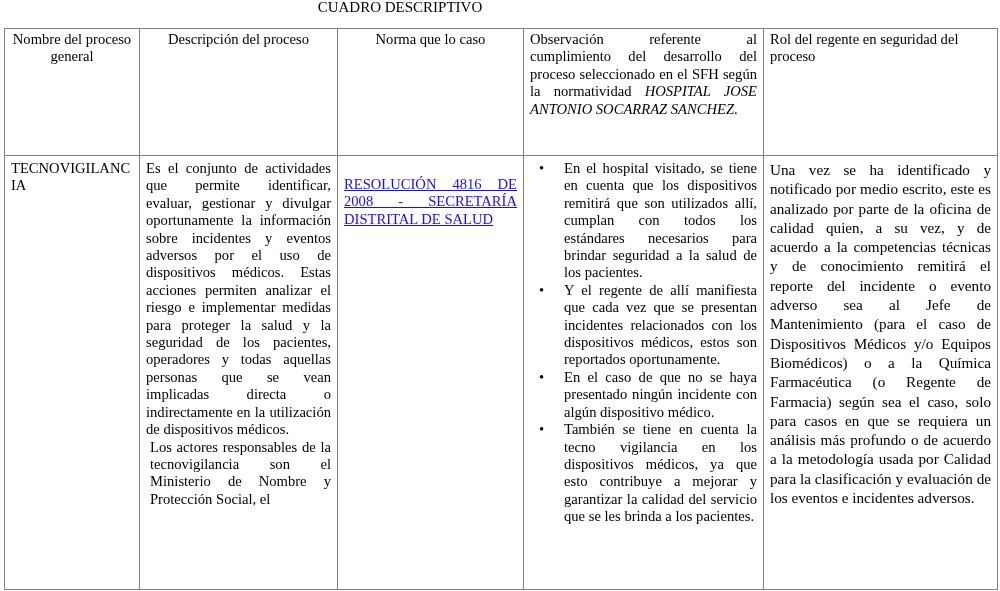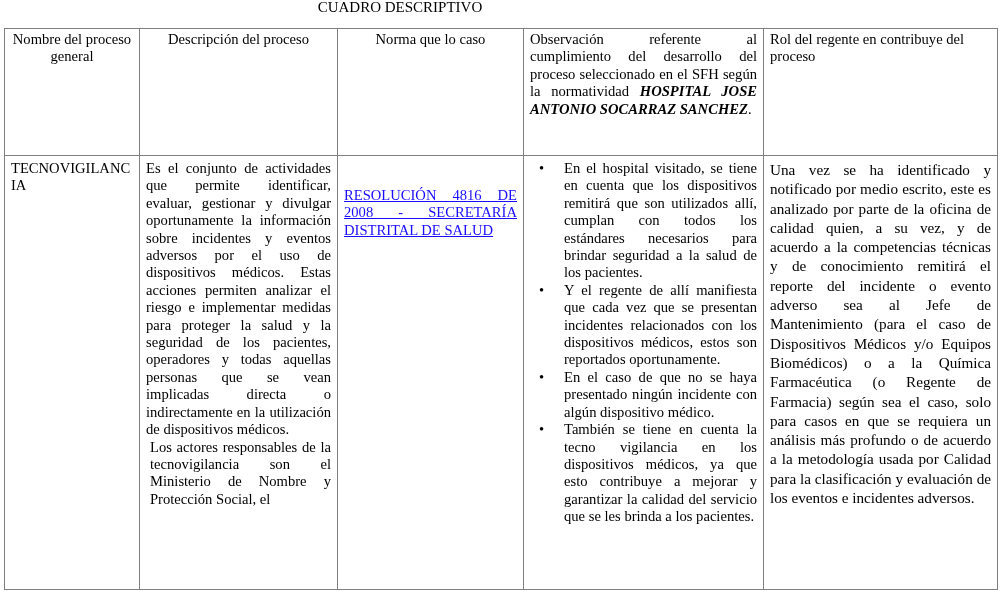--- a/index.html
+++ b/index.html
@@ -18,22 +18,22 @@
     width: 993px;
   }
   table.doc td {
     border: 1.5px solid #7f7f7f; vertical-align: top;
     padding: 2px 6px 0 6px;
   }
   tr.head td { height: 124px; }
   tr.body td { height: 429px; padding-top: 4px; font-family: Liberation Serif, serif; }
   .center { text-align: center; }
   .justify { text-align: justify; text-align-last: left; }
-  .bi { font-weight: bold; font-style: italic; }
-  a.norma { color: #1a0dff; text-decoration: underline; display: block; margin-top: 27px; text-align: justify; text-align-last: left; }
+  .bi { font-weight: normal; font-style: italic; }
+  a.norma { color: #1a0dff; text-decoration: underline; display: block; margin-top: 16px; text-align: justify; text-align-last: left; }
   ul.obs { margin: 0; padding: 0 0 0 34px; list-style: none; }
   ul.obs li { position: relative; text-align: justify; text-align-last: left; }
   ul.obs li .bullet { position: absolute; left: -25px; top: 0; }
   .indent1 { padding-left: 4px; }
 </style>
 </head>
 <body>
 
 <div class="title">CUADRO DESCRIPTIVO</div>
 
@@ -47,21 +47,21 @@
   </colgroup>
   <tbody>
       <tr class="head">
     <td class="center">Nombre del proceso general</td>
     <td class="center">Descripción del proceso</td>
     <td class="center">Norma que lo caso</td>
     <td class="justify">
       <span>Observación referente al cumplimiento del desarrollo del proceso seleccionado en el SFH según la normatividad</span>
       <span class="bi">HOSPITAL JOSE ANTONIO SOCARRAZ SANCHEZ</span><span>.</span>
     </td>
-    <td>Rol del regente en contribuye del proceso</td>
+    <td>Rol del regente en seguridad del proceso</td>
   </tr>
   <tr class="body">
     <td>
       <span style="word-break:break-all">TECNOVIGILANCIA</span>
     </td>
     <td class="justify">
       <div>Es el conjunto de actividades que permite identificar, evaluar, gestionar y divulgar oportunamente la información sobre incidentes y eventos adversos por el uso de dispositivos médicos. Estas acciones permiten analizar el riesgo e implementar medidas para proteger la salud y la seguridad de los pacientes, operadores y todas aquellas personas que se vean implicadas directa o indirectamente en la utilización de dispositivos médicos.</div>
       <div class="indent1">Los actores responsables de la tecnovigilancia son el Ministerio de Nombre y Protección Social, el</div>
     </td>
     <td>

